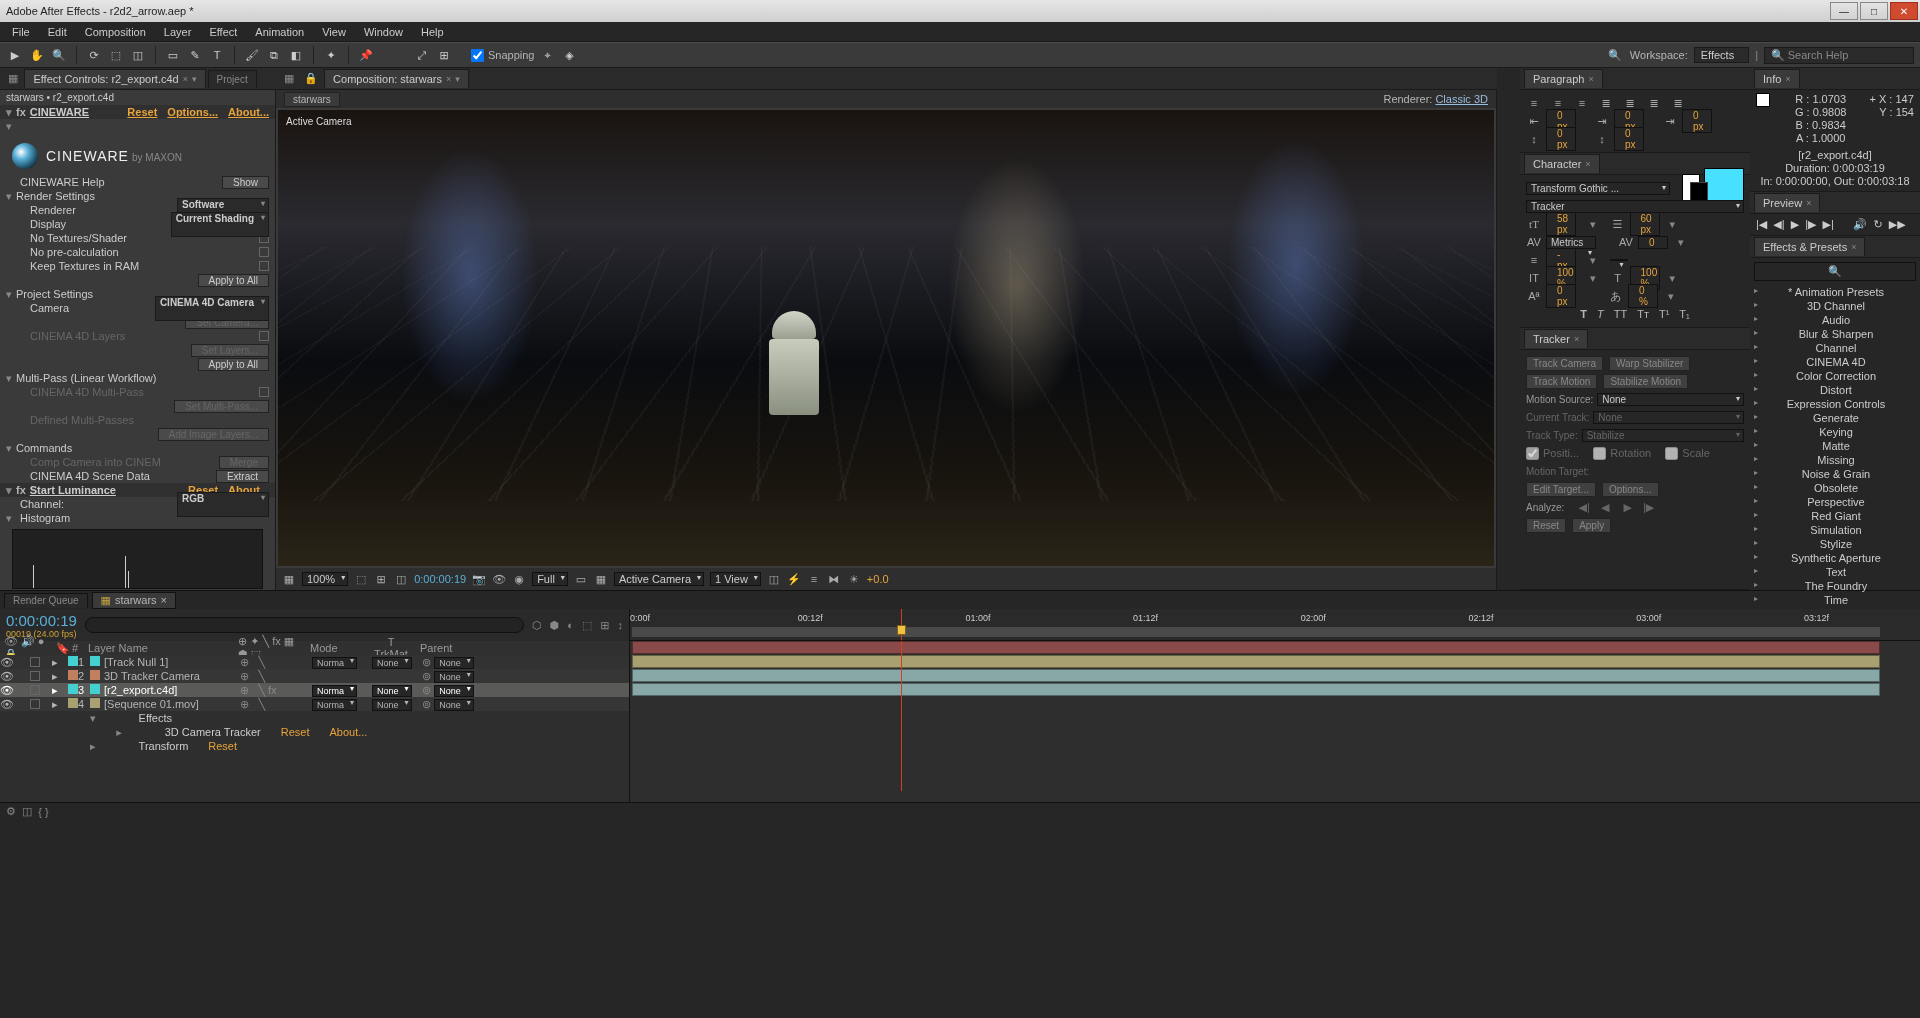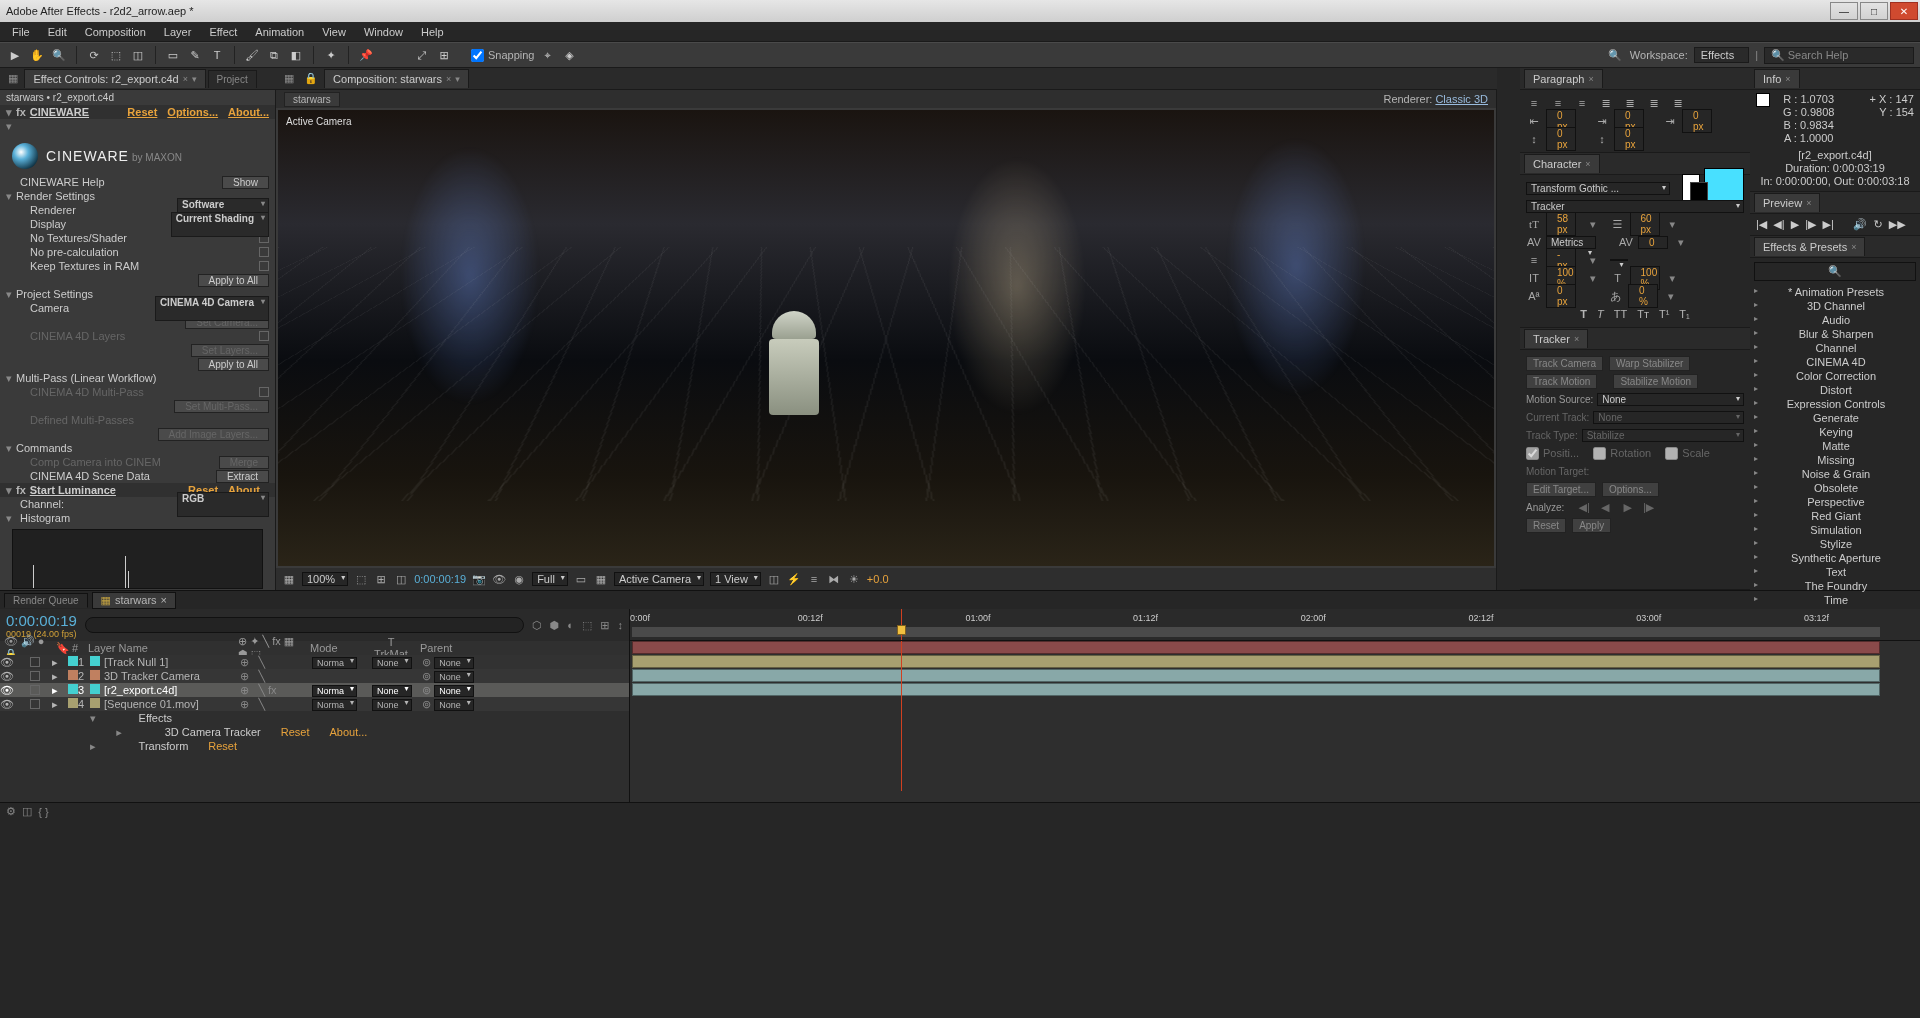--- a/index.html
+++ b/index.html
@@ -493,21 +493,21 @@
           <div class="tab">
             <span>Tracker</span>
             <span class="x">×</span>
           </div>
         </div>
       <div class="rp-body">
         <div class="rp-row" style="gap:6px">
             <span class="rp-btn">Track Camera</span>
             <span class="rp-btn">Warp Stabilizer</span>
           </div>
-        <div class="rp-row" style="gap:16px">
+        <div class="rp-row" style="gap:6px">
             <span class="rp-btn">Track Motion</span>
             <span class="rp-btn">Stabilize Motion</span>
           </div>
         <div class="rp-row">
             <span class="rp-label">Motion Source:</span>
             <span class="rp-sel">None</span>
           </div>
         <div class="rp-row">
             <span class="rp-label" style="color:#666">Current Track:</span>
             <span class="rp-sel" style="color:#666">None</span>
@@ -535,21 +535,21 @@
 
   <div class="col farr">
     <div class="rp-section">
       <div class="panel-tabs">
           <div class="tab">
             <span>Info</span>
             <span class="x">×</span>
           </div>
         </div>
       <div class="info-body">
-        <div style="display:flex;gap:9px">
+        <div style="display:flex;gap:21px">
           <span class="sw"></span>
           <div>
             <div>R : 1.0703</div>
               <div>G : 0.9808</div>
               <div>B : 0.9834</div>
               <div>A : 1.0000</div>
           </div>
           <div style="margin-left:auto">
             <div>+ <span>X : 147</span></div>
               <div style="padding-left:10px">Y : 154</div>

